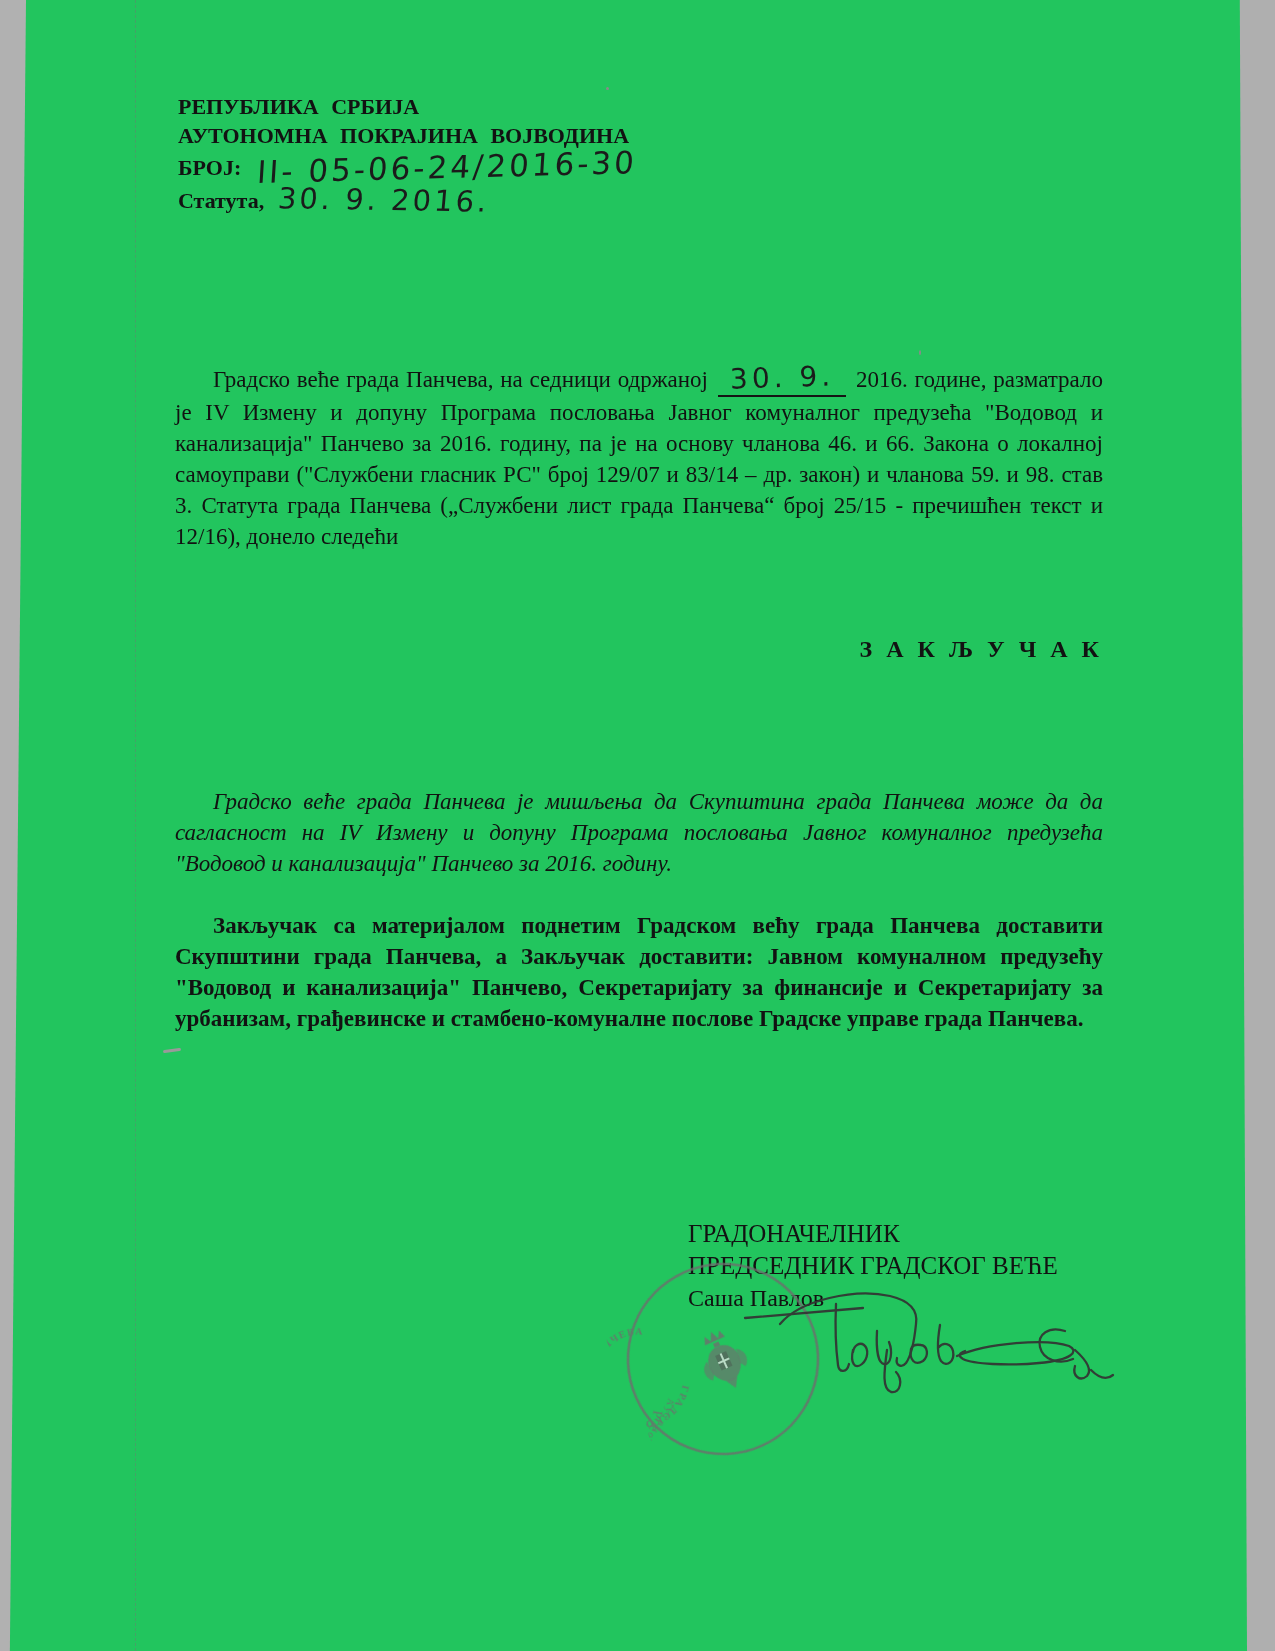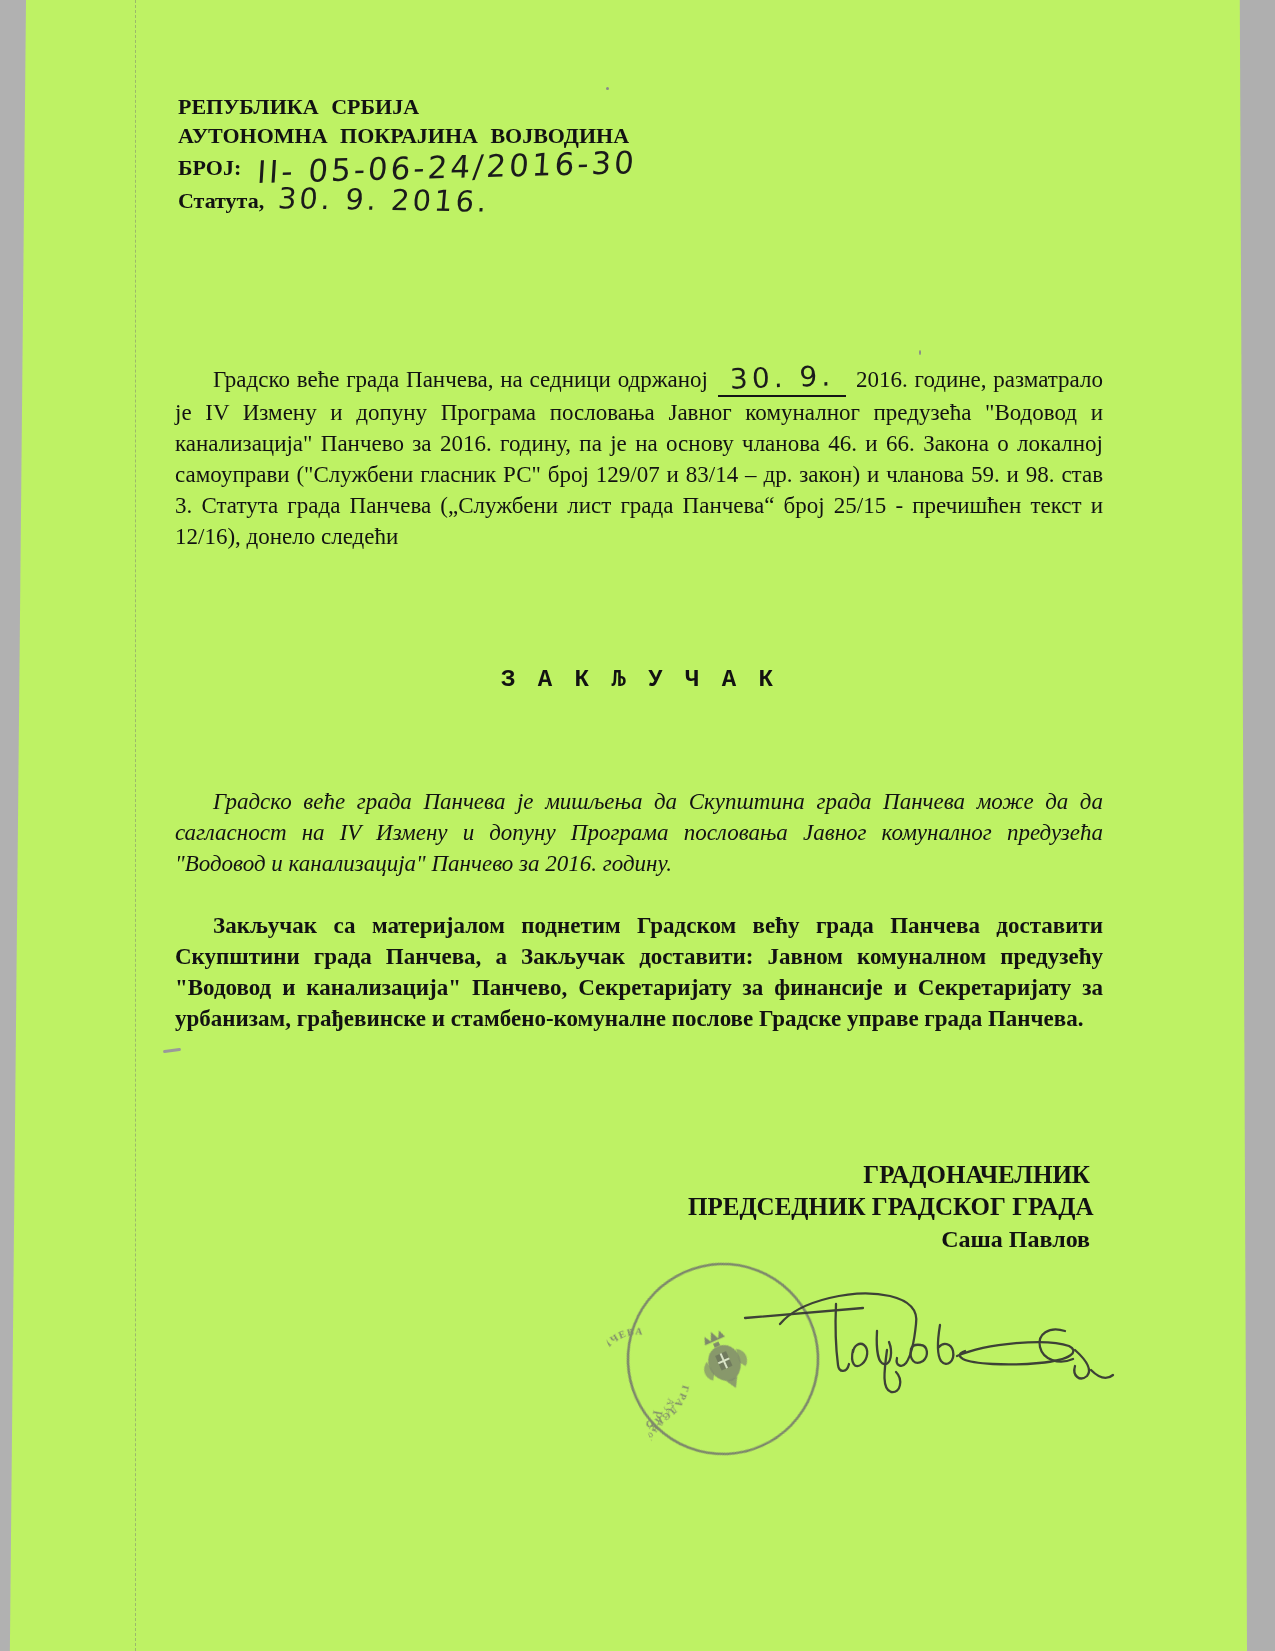--- a/index.html
+++ b/index.html
@@ -1,18 +1,18 @@
 <!DOCTYPE html>
 <html><head>
 <meta charset="utf-8">
 <style>
   html,body{margin:0;padding:0;background:#ffffff;}
   .page{
     position:relative;width:1275px;height:1651px;
-    background:#bef264;overflow:hidden;
+    background:#22c55e;overflow:hidden;
     font-family:"Liberation Serif",serif;color:#121212;
   }
   
   .edge-left{position:absolute;left:0;top:0;width:26px;height:100%;background:#b1b1b1;
     clip-path:polygon(0 0,100% 0,38% 100%,0 100%);}
   .edge-right{position:absolute;right:0;top:0;width:40px;height:100%;background:#afafaf;
     clip-path:polygon(12% 0,100% 0,100% 100%,30% 100%);}
   .fold-line{position:absolute;left:135px;top:0;height:100%;width:0;
     border-left:1px dashed rgba(115,115,115,.45);}
   .speck{position:absolute;background:#8a8a8a;border-radius:50%;}
@@ -30,26 +30,26 @@
   
   .para{position:absolute;left:175px;width:928px;font-size:23px;line-height:31px;
     text-align:justify;text-indent:38px;}
   .p1{top:364px;}
   .p2{top:786px;font-style:italic;}
   .p3{top:910px;font-weight:bold;}
   .inline-date{display:inline-block;width:128px;border-bottom:2px solid #151515;
     text-align:center;margin:0 10px;text-indent:0;vertical-align:baseline;}
   .inline-date .handwriting{font-size:28px;line-height:24px;letter-spacing:4px;transform:rotate(-2deg);}
 
-  .heading{position:absolute;left:175px;width:928px;top:666px;text-align:center;
-    font-weight:bold;font-size:24px;letter-spacing:4px;font-family:Liberation Mono, monospace;}
+  .heading{position:absolute;left:175px;width:928px;top:636px;text-align:right;
+    font-weight:bold;font-size:24px;letter-spacing:4px;}
 
   
-  .sig-block{position:absolute;left:688px;top:1159px;width:402px;text-align:right;
-    font-weight:bold;white-space:nowrap;}
+  .sig-block{position:absolute;left:688px;top:1218px;width:402px;text-align:left;
+    font-weight:normal;white-space:nowrap;}
   .sig-t1{font-size:25px;line-height:32px;}
   .sig-t2{font-size:25px;line-height:32px;}
   .sig-name{font-size:24px;line-height:32px;}
 
   
   .stamp-wrap{position:absolute;left:624px;top:1260px;width:198px;height:198px;
     transform:rotate(-24deg);opacity:.8;filter:blur(.5px);}
   .stamp-wrap svg{width:100%;height:100%;}
 
   
@@ -86,21 +86,21 @@
   </div>
 
   <div class="heading">З А К Љ У Ч А К</div>
 
   <div class="para p2">Градско веће града Панчева је мишљења да  Скупштина  града Панчева може да да сагласност на IV Измену и допуну Програма пословања Јавног комуналног предузећа "Водовод и канализација" Панчево за 2016. годину.</div>
 
   <div class="para p3">Закључак са материјалом поднетим Градском већу града Панчева доставити Скупштини града Панчева, а Закључак доставити: Јавном комуналном предузећу "Водовод и канализација" Панчево, Секретаријату за финансије и Секретаријату за урбанизам, грађевинске и стамбено-комуналне послове  Градске управе града Панчева.</div>
 
   <div class="sig-block">
     <div class="sig-t1">ГРАДОНАЧЕЛНИК</div>
-    <div class="sig-t2">ПРЕДСЕДНИК ГРАДСКОГ ГРАДА</div>
+    <div class="sig-t2">ПРЕДСЕДНИК ГРАДСКОГ ВЕЋЕ</div>
     <div class="sig-name">Саша Павлов</div>
   </div>
 
   <div class="stamp-wrap">
     <svg viewBox="0 0 200 200">
       <defs>
         <path id="ringO" d="M22,100 A78,78 0 1 1 22.2,99.2" fill="none"></path>
         <path id="ringM" d="M40,100 A60,60 0 1 1 40.2,99.4" fill="none"></path>
         <path id="ringI" d="M56,100 A44,44 0 1 1 56.2,99.5" fill="none"></path>
       </defs>

